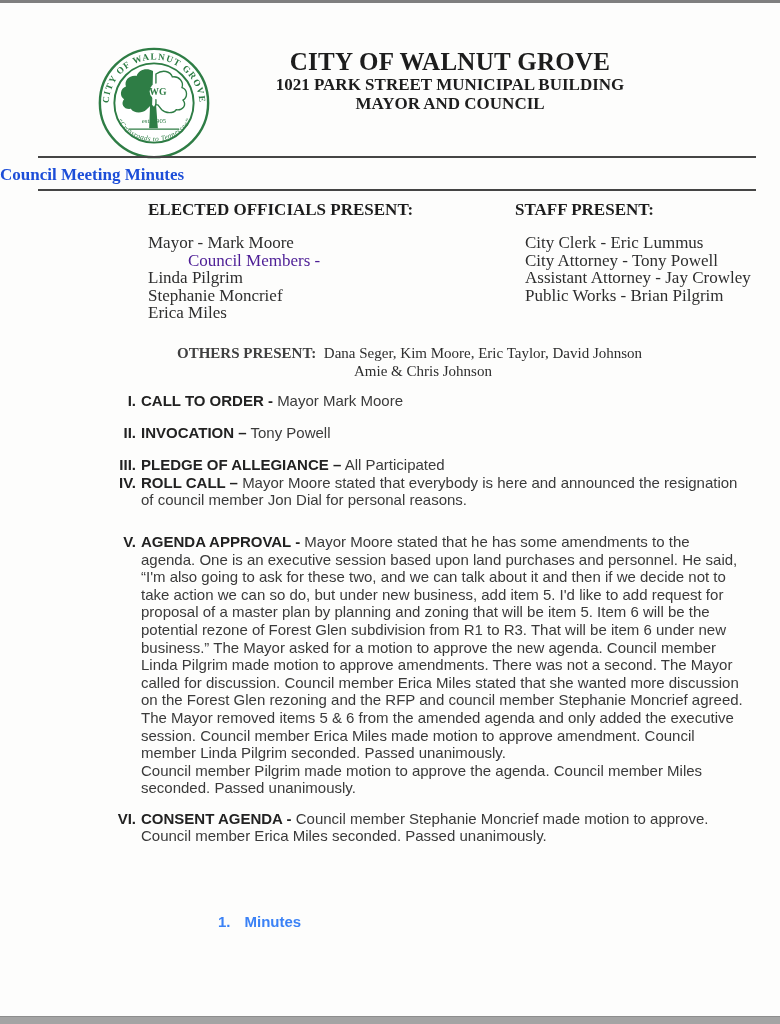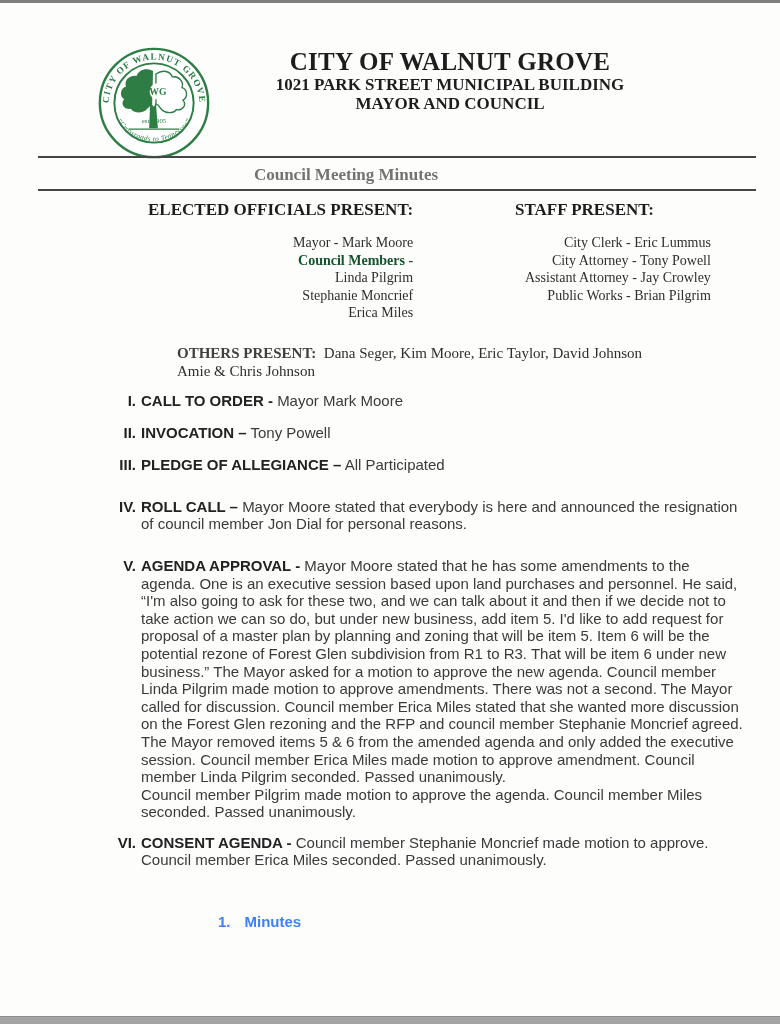--- a/index.html
+++ b/index.html
@@ -32,65 +32,65 @@
   .header-line  { font-size:17px; font-weight:bold; line-height:18px; margin-top:1px; }
 
   .rule {
     position:absolute; left:38px; width:718px; height:2px;
     background:#454545;
   }
   .rule-1 { top:156px; }
   .rule-2 { top:189px; }
   .doc-title {
     position:absolute; top:165px; left:0; width:692px;
-    text-align:center;
-    font-family:"Liberation Serif", serif;
-    font-size:17px; font-weight:bold; color:#737373;
+    text-align:left;
+    font-family:"Liberation Serif", serif;
+    font-size:17px; font-weight:bold; color:#1d4ed8;
   }
 
   
   .att-heading {
     font-family:"Liberation Serif", serif;
     font-size:17px; font-weight:bold; color:#1d1d1d;
     margin-bottom:14px; white-space:nowrap;
   }
   .att-col { position:absolute; top:200px; }
   .att-col.elected { left:148px; }
   .att-col.staff   { left:515px; }
   .att-col.staff .att-list { margin-left:10px; }
   .att-list {
     font-family:"Liberation Serif", serif;
-    font-size:14px; line-height:17.5px; color:#2e2e2e;text-align:right;
+    font-size:17px; line-height:17.5px; color:#2e2e2e;
   }
   .att-line { white-space:nowrap; }
-  .att-line.bold { font-weight:bold; color:#14532d; }
+  .att-line.bold { font-weight:normal; color:#4c1d95;margin-left:40px; }
 
   .others {
     position:absolute; left:177px; top:344px; width:492px;
     font-family:"Liberation Serif", serif;
     font-size:15px; line-height:18px; color:#2e2e2e;
   }
   .others-label { font-weight:bold; color:#404040; }
-  .others-line2 { }
+  .others-line2 { text-align:center; }
 
   
   .items { position:absolute; left:100px; top:392px; width:650px;
     font-family:"Liberation Sans", sans-serif;
     font-size:15px; line-height:17.6px; color:#3a3a3a;
   }
   .item { display:flex; }
   .item-num {
     width:36px; flex:0 0 36px; text-align:right; padding-right:5px;
     font-weight:bold; color:#222;
   }
   .item-content { width:602px; }
   .item-heading { font-weight:bold; color:#222;text-align:right; }
   .mb-a { margin-bottom:14px; }
   .mb-b { margin-bottom:15px; }
-  .mb-c { margin-bottom:24px; }
+  .mb-c { margin-bottom:0; }
   .mb-d { margin-bottom:24px; }
   .mb-e { margin-bottom:13px; }
 
   .consent-sub {
     position:absolute; left:218px; top:913px;
     font-family:"Liberation Sans", sans-serif;
     font-size:15px; font-weight:bold; color:#3b82f6;
   }
   .consent-sub .sub-num { margin-right:14px; }
 </style>

